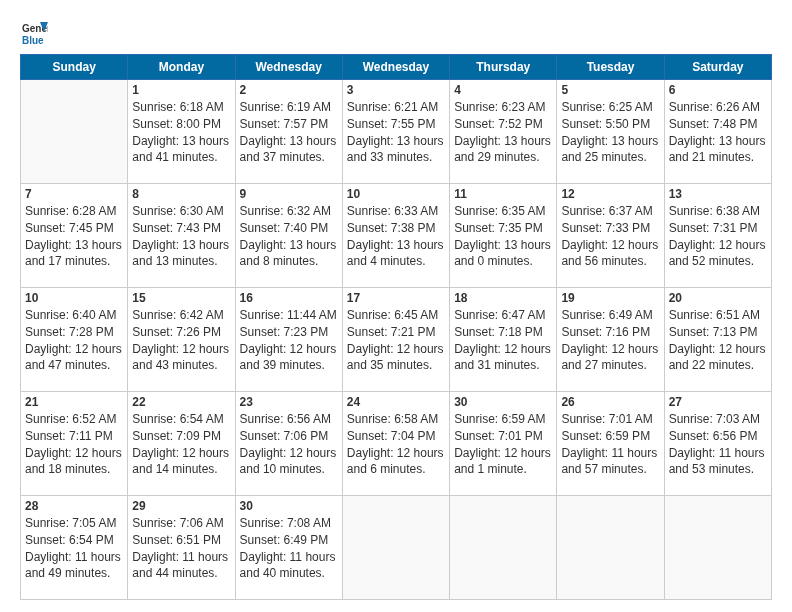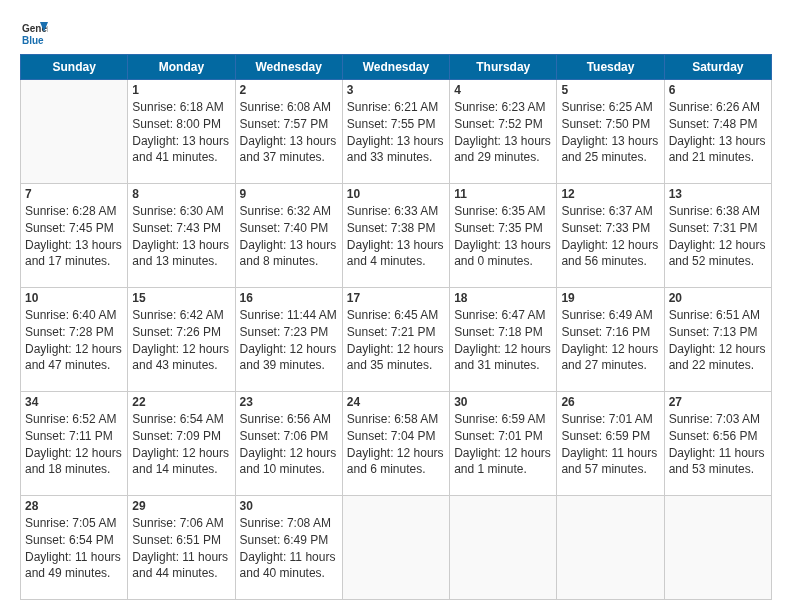--- a/index.html
+++ b/index.html
@@ -128,21 +128,21 @@
           <td class="empty-cell"></td>
           <td>
             <span class="day-number">1</span>
             <div class="day-info">Sunrise: 6:18 AM
 Sunset: 8:00 PM
 Daylight: 13 hours
 and 41 minutes.</div>
           </td>
           <td>
             <span class="day-number">2</span>
-            <div class="day-info">Sunrise: 6:08 AM
+            <div class="day-info">Sunrise: 6:19 AM
 Sunset: 7:57 PM
 Daylight: 13 hours
 and 37 minutes.</div>
           </td>
           <td>
             <span class="day-number">3</span>
             <div class="day-info">Sunrise: 6:21 AM
 Sunset: 7:55 PM
 Daylight: 13 hours
 and 33 minutes.</div>
@@ -150,21 +150,21 @@
           <td>
             <span class="day-number">4</span>
             <div class="day-info">Sunrise: 6:23 AM
 Sunset: 7:52 PM
 Daylight: 13 hours
 and 29 minutes.</div>
           </td>
           <td>
             <span class="day-number">5</span>
             <div class="day-info">Sunrise: 6:25 AM
-Sunset: 7:50 PM
+Sunset: 5:50 PM
 Daylight: 13 hours
 and 25 minutes.</div>
           </td>
           <td>
             <span class="day-number">6</span>
             <div class="day-info">Sunrise: 6:26 AM
 Sunset: 7:48 PM
 Daylight: 13 hours
 and 21 minutes.</div>
           </td>
@@ -266,21 +266,21 @@
           <td>
             <span class="day-number">20</span>
             <div class="day-info">Sunrise: 6:51 AM
 Sunset: 7:13 PM
 Daylight: 12 hours
 and 22 minutes.</div>
           </td>
         </tr>
         <tr>
           <td>
-            <span class="day-number">34</span>
+            <span class="day-number">21</span>
             <div class="day-info">Sunrise: 6:52 AM
 Sunset: 7:11 PM
 Daylight: 12 hours
 and 18 minutes.</div>
           </td>
           <td>
             <span class="day-number">22</span>
             <div class="day-info">Sunrise: 6:54 AM
 Sunset: 7:09 PM
 Daylight: 12 hours

